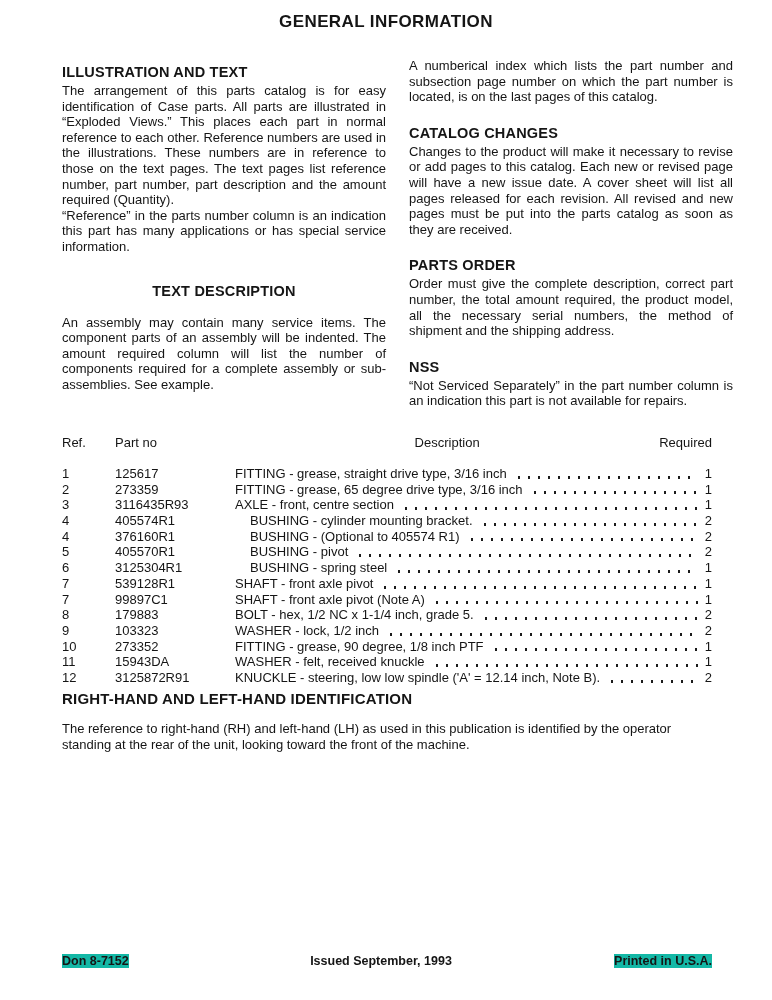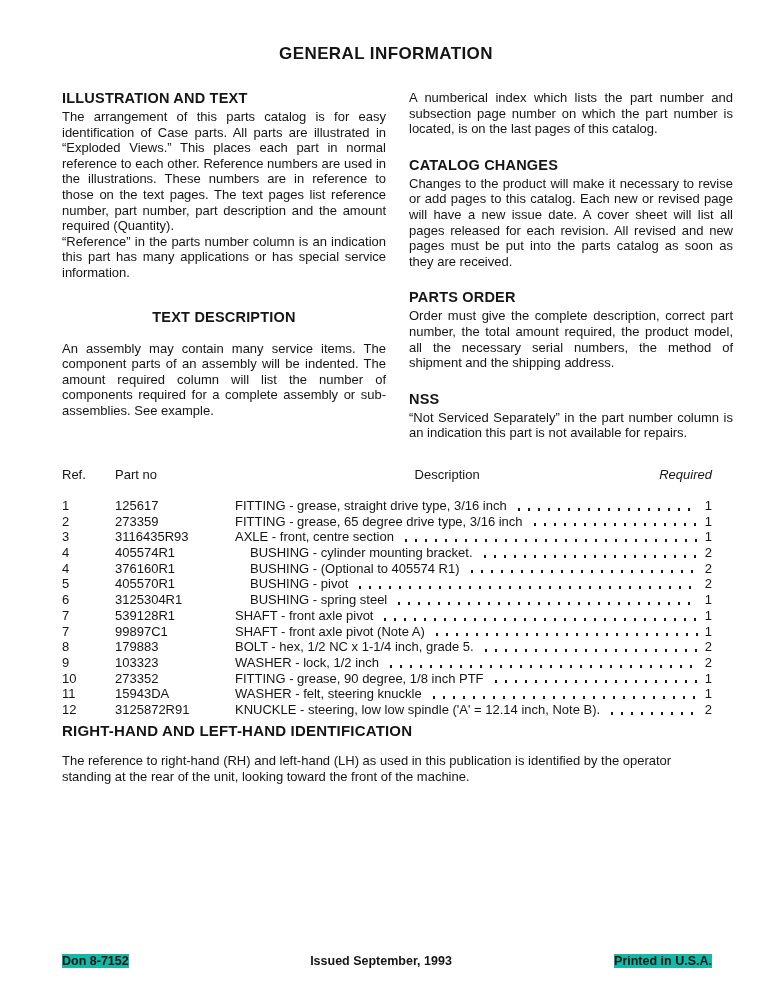--- a/index.html
+++ b/index.html
@@ -3,43 +3,43 @@
 <meta charset="utf-8">
 <style>
   html,body{margin:0;padding:0;background:#e8e8e8;}
   .page{
     width:772px;height:1000px;background:#ffffff;position:relative;
     font-family:"Liberation Sans","DejaVu Sans",sans-serif;color:#151515;
     box-sizing:border-box;overflow:hidden;
   }
   .page-title{
     text-align:center;font-size:17px;font-weight:bold;letter-spacing:.4px;
-    padding-top:44px;margin:0;
+    padding-top:12px;margin:0;
   }
   .columns{
     display:flex;margin:26px 39px 0 62px;gap:23px;
   }
   .col{width:325px;box-sizing:border-box;}
   .sec-heading{
     font-size:14.5px;font-weight:bold;margin:20px 0 3px 0;letter-spacing:.2px;
   }
-  .sec:first-child .sec-heading{margin-top:0;}
+  .sec:first-child .sec-heading{margin-top:6px;}
   .sec-heading.centered{text-align:center;margin-top:28px;margin-bottom:16px;}
   .sec-body{
     font-size:13px;line-height:15.6px;text-align:justify;margin:0;
   }
   
   .parts-table{
     margin:26px 60px 0 62px;width:650px;font-size:13px;
   }
   .thead{display:flex;align-items:baseline;margin-bottom:16px;}
   .c-ref{width:53px;flex:none;}
   .c-part{width:120px;flex:none;}
   .c-desc-h{flex:1;text-align:center;}
-  .c-req-h{flex:none;text-align:right;font-style:italic;}
+  .c-req-h{flex:none;text-align:right;}
   .trow{display:flex;align-items:baseline;line-height:15.7px;}
   .c-desc{flex:1;display:flex;align-items:baseline;min-width:0;}
   .desc-text{white-space:nowrap;}
   .trow.indent .desc-text{padding-left:15px;}
   .leader{
     flex:1;height:1em;margin:0 6px 0 7px;align-self:flex-end;
     background-image:radial-gradient(circle,#1c1c1c 1.15px,rgba(0,0,0,0) 1.45px);
     background-size:10px 3px;background-repeat:repeat-x;
     background-position:left calc(100% - 3px);
     min-width:12px;
@@ -212,21 +212,21 @@
       <span class="c-desc">
           <span class="desc-text">FITTING - grease, 90 degree, 1/8 inch PTF</span>
           <span class="leader"></span>
           <span class="c-req">1</span>
         </span>
     </div>
     <div class="trow">
       <span class="c-ref">11</span>
       <span class="c-part">15943DA</span>
       <span class="c-desc">
-          <span class="desc-text">WASHER - felt, steering knuckle</span>
+          <span class="desc-text">WASHER - felt, received knuckle</span>
           <span class="leader"></span>
           <span class="c-req">1</span>
         </span>
     </div>
     <div class="trow">
       <span class="c-ref">12</span>
       <span class="c-part">3125872R91</span>
       <span class="c-desc">
           <span class="desc-text">KNUCKLE - steering, low low spindle ('A' = 12.14 inch, Note B).</span>
           <span class="leader"></span>

